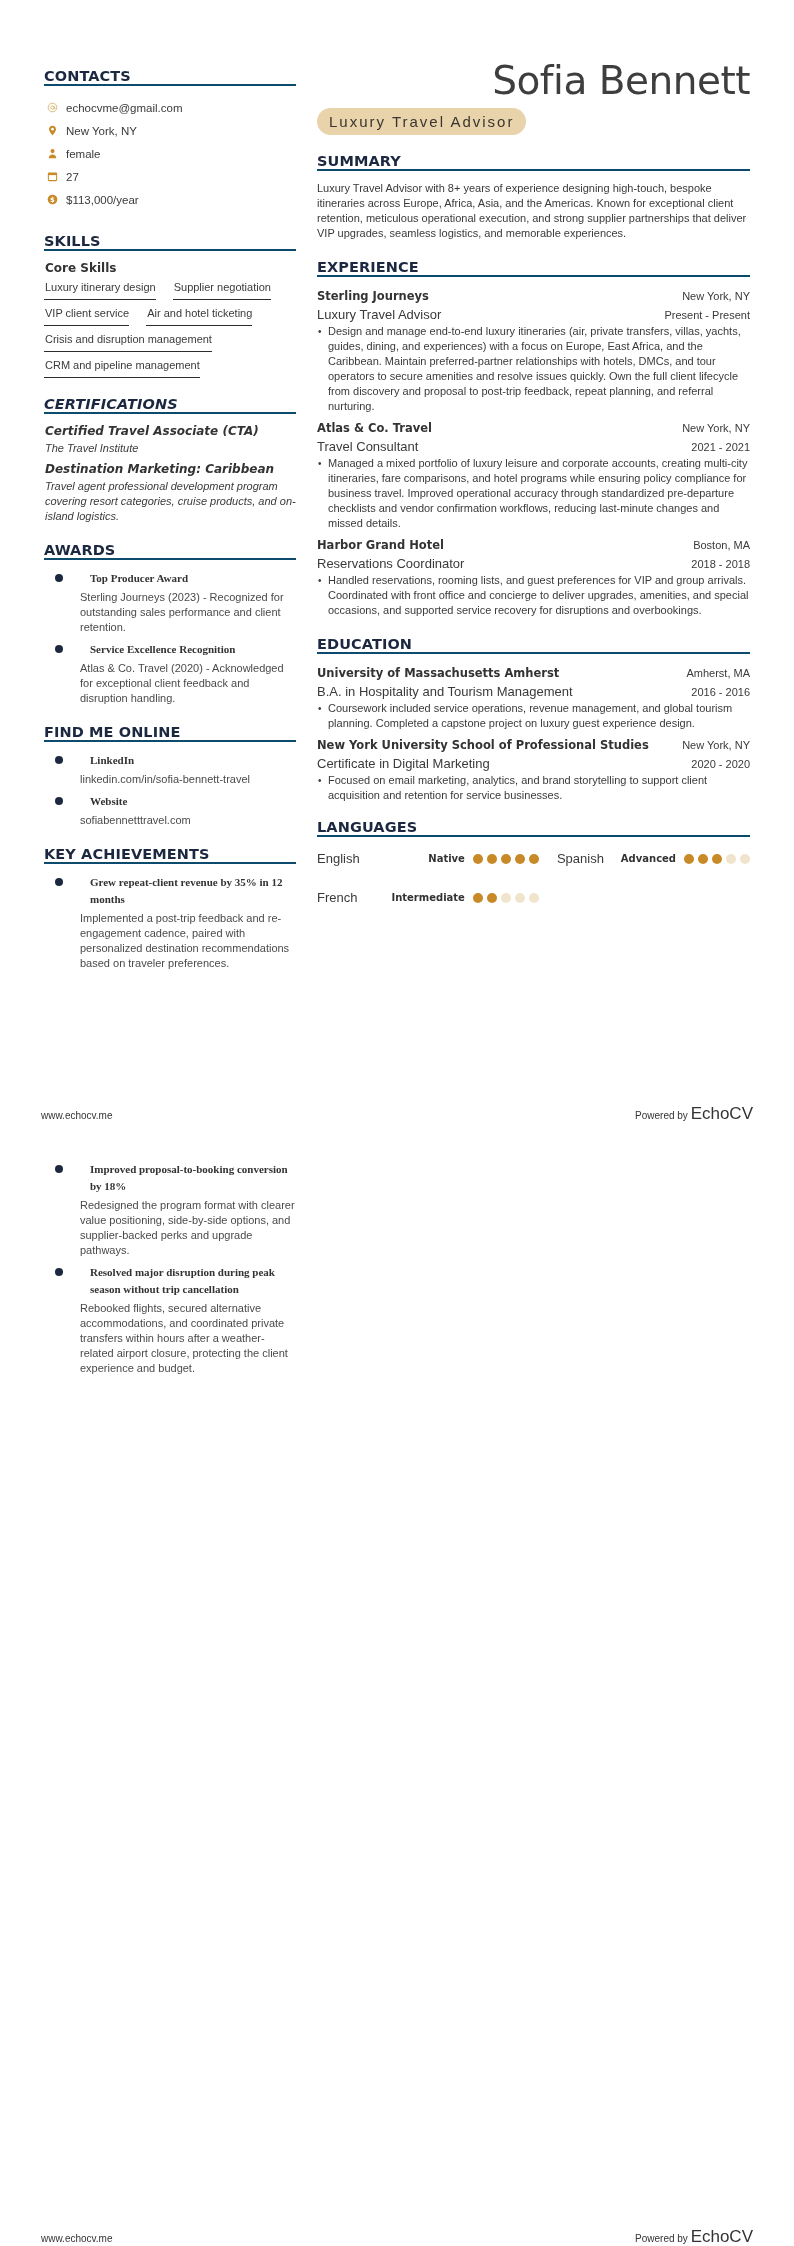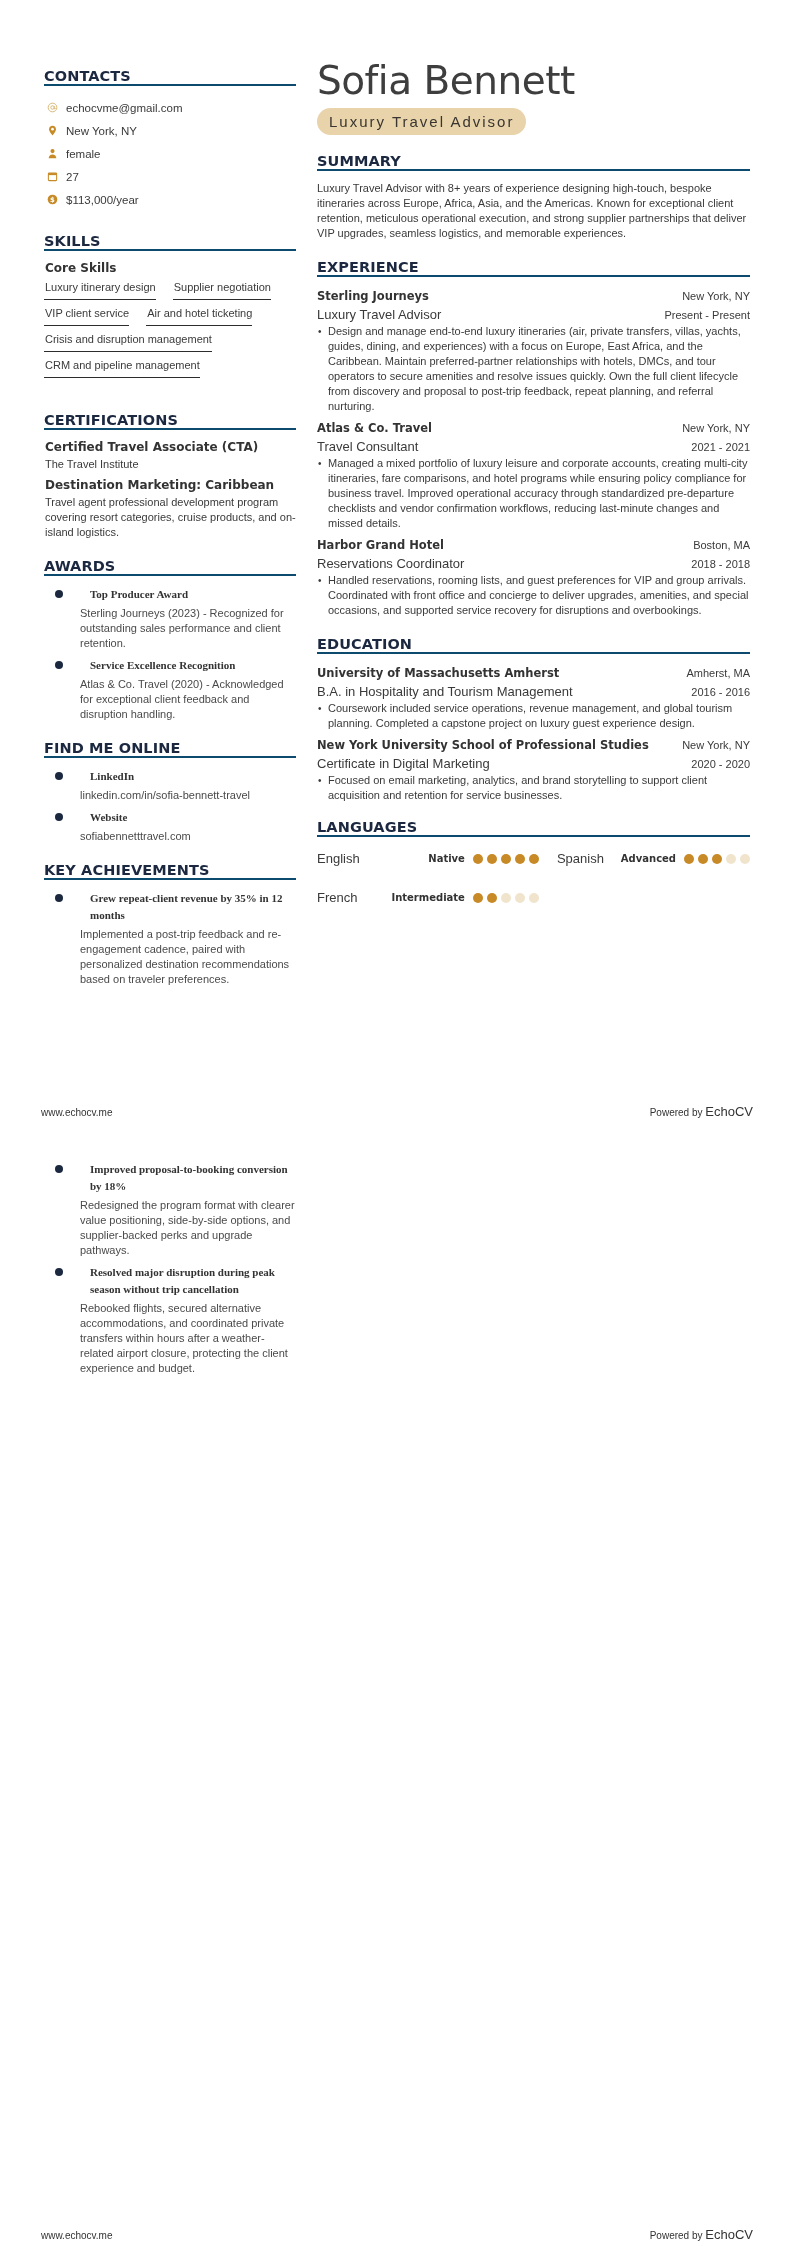--- a/index.html
+++ b/index.html
@@ -43,21 +43,21 @@
   .cert-name { font-family: "DejaVu Sans", sans-serif; font-weight: bold; font-size: 12px; color: #333; margin: 4px 0 3px 1px; }
   .cert-issuer { font-size: 11px; color: #3a3a3a; margin-left: 1px; line-height: 15px; margin-bottom: 6px; }
 
   
   .dot-item { position: relative; padding-left: 36px; margin-bottom: 6px; }
   .dot-item .dot { position: absolute; left: 11px; top: 4px; width: 8px; height: 8px; border-radius: 50%; background: #1b2840; }
   .dot-title { font-family: Liberation Serif, serif; font-weight: bold; font-size: 11px; color: #333; line-height: 17px; margin-bottom: 3px; margin-left: 10px; }
   .dot-desc { font-size: 11px; color: #4a4a4a; line-height: 15px; }
 
   
-  .name { font-family: "DejaVu Sans", sans-serif; font-size: 39px; color: #3e3e3e; font-weight: normal; letter-spacing: -0.5px; line-height: 46px; margin-top: 0; }
+  .name { font-family: "DejaVu Sans", sans-serif; font-size: 39px; color: #3e3e3e; font-weight: normal; letter-spacing: -0.5px; line-height: 46px; margin-top: 0; text-align: right; }
   .title-pill { display: inline-block; background: #e8d3aa; color: #3a3530; border-radius: 16px; padding: 5px 12px 5px 12px; font-size: 15px; letter-spacing: 2px; margin-top: 4px; }
 
   .summary-text { font-size: 11px; line-height: 15px; color: #3a3a3a; }
 
   
   .exp-entry { margin-bottom: 5px; }
   .exp-row { display: flex; justify-content: space-between; align-items: baseline; }
   .exp-company { font-family: "DejaVu Sans", sans-serif; font-weight: bold; font-size: 11.5px; color: #333; line-height: 18px; }
   .exp-loc { font-size: 11px; color: #3a3a3a; }
   .exp-role { font-size: 13px; color: #3a3a3a; line-height: 19px; }
@@ -69,21 +69,21 @@
   .lang-grid { display: grid; grid-template-columns: 1fr 1fr; row-gap: 24px; column-gap: 18px; margin-top: 14px; }
   .lang-item { display: flex; align-items: center; justify-content: space-between; }
   .lang-name { font-size: 13px; color: #3a3a3a; }
   .lang-right { display: flex; align-items: center; }
   .lang-level { font-family: "DejaVu Sans", sans-serif; font-weight: bold; font-size: 10px; color: #333; margin-right: 8px; }
   .lang-dots { display: flex; gap: 4px; }
   .lang-dot { width: 10px; height: 10px; border-radius: 50%; background: #f1e4cd; }
   .lang-dot.on { background: #c78a26; }
 
   .footer { position: absolute; left: 41px; right: 41px; display: flex; justify-content: space-between; align-items: baseline; font-size: 10px; color: #333; }
-  .footer .brand { font-size: 13px; color: #333; }
+  .footer .brand { font-size: 17px; color: #333; }
 </style>
 </head>
 <body>
 
 <div class="page page1">
 
   <div class="left-col" style="top:68px;">
 
     <section>
       <div class="section-title">CONTACTS</div>
@@ -143,21 +143,21 @@
       <div class="skill-tags">
         <span class="skill-tag">Luxury itinerary design</span>
         <span class="skill-tag">Supplier negotiation</span>
         <span class="skill-tag">VIP client service</span>
         <span class="skill-tag">Air and hotel ticketing</span>
         <span class="skill-tag">Crisis and disruption management</span>
         <span class="skill-tag" style="margin-right:60px;">CRM and pipeline management</span>
       </div>
     </section>
 
-    <section style="margin-top:29px;">
+    <section style="margin-top:13px;font-style:italic;">
       <div class="section-title">CERTIFICATIONS</div>
       <div>
         <div class="cert-name">Certified Travel Associate (CTA)</div>
         <div class="cert-issuer">The Travel Institute</div>
       </div>
       <div>
         <div class="cert-name">Destination Marketing: Caribbean</div>
         <div class="cert-issuer">Travel agent professional development program covering resort categories, cruise products, and on-island logistics.</div>
       </div>
     </section>

